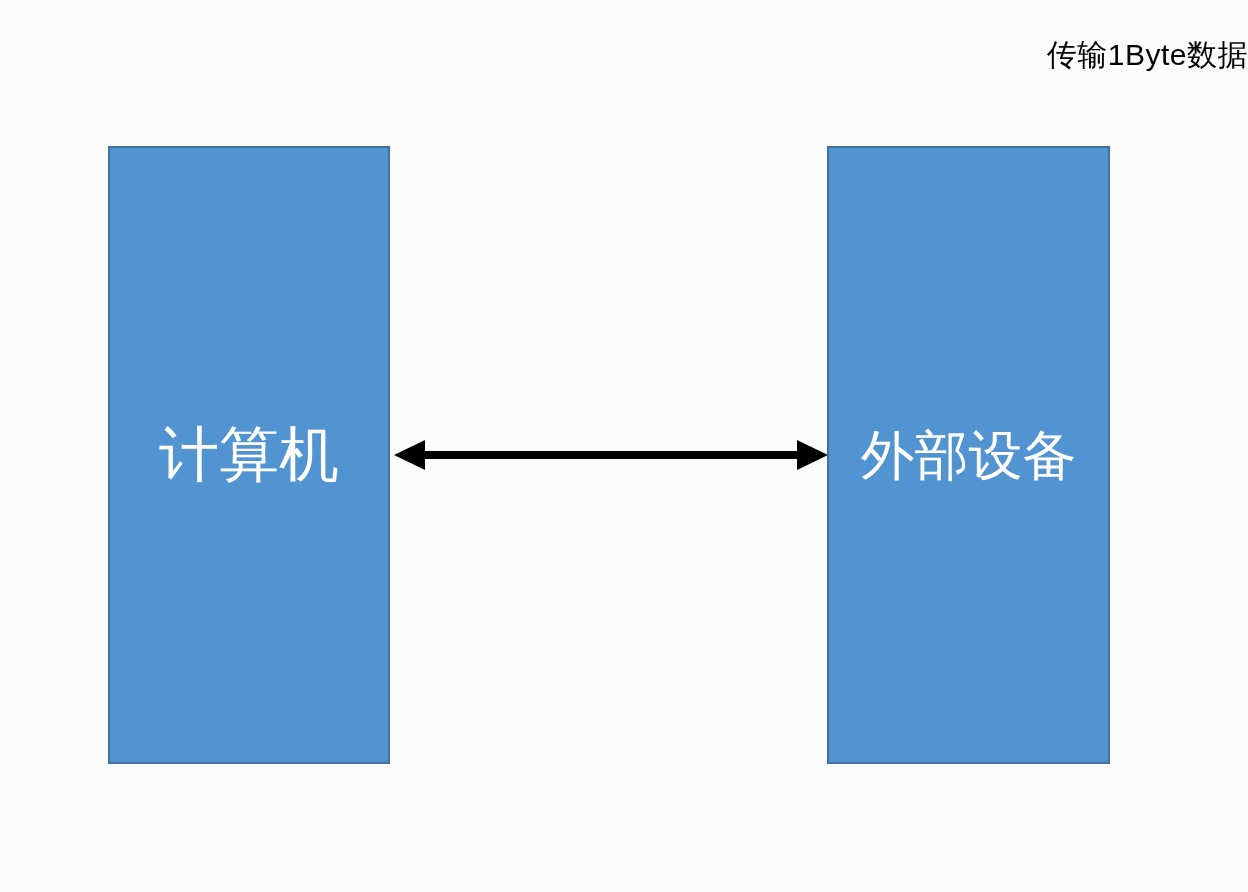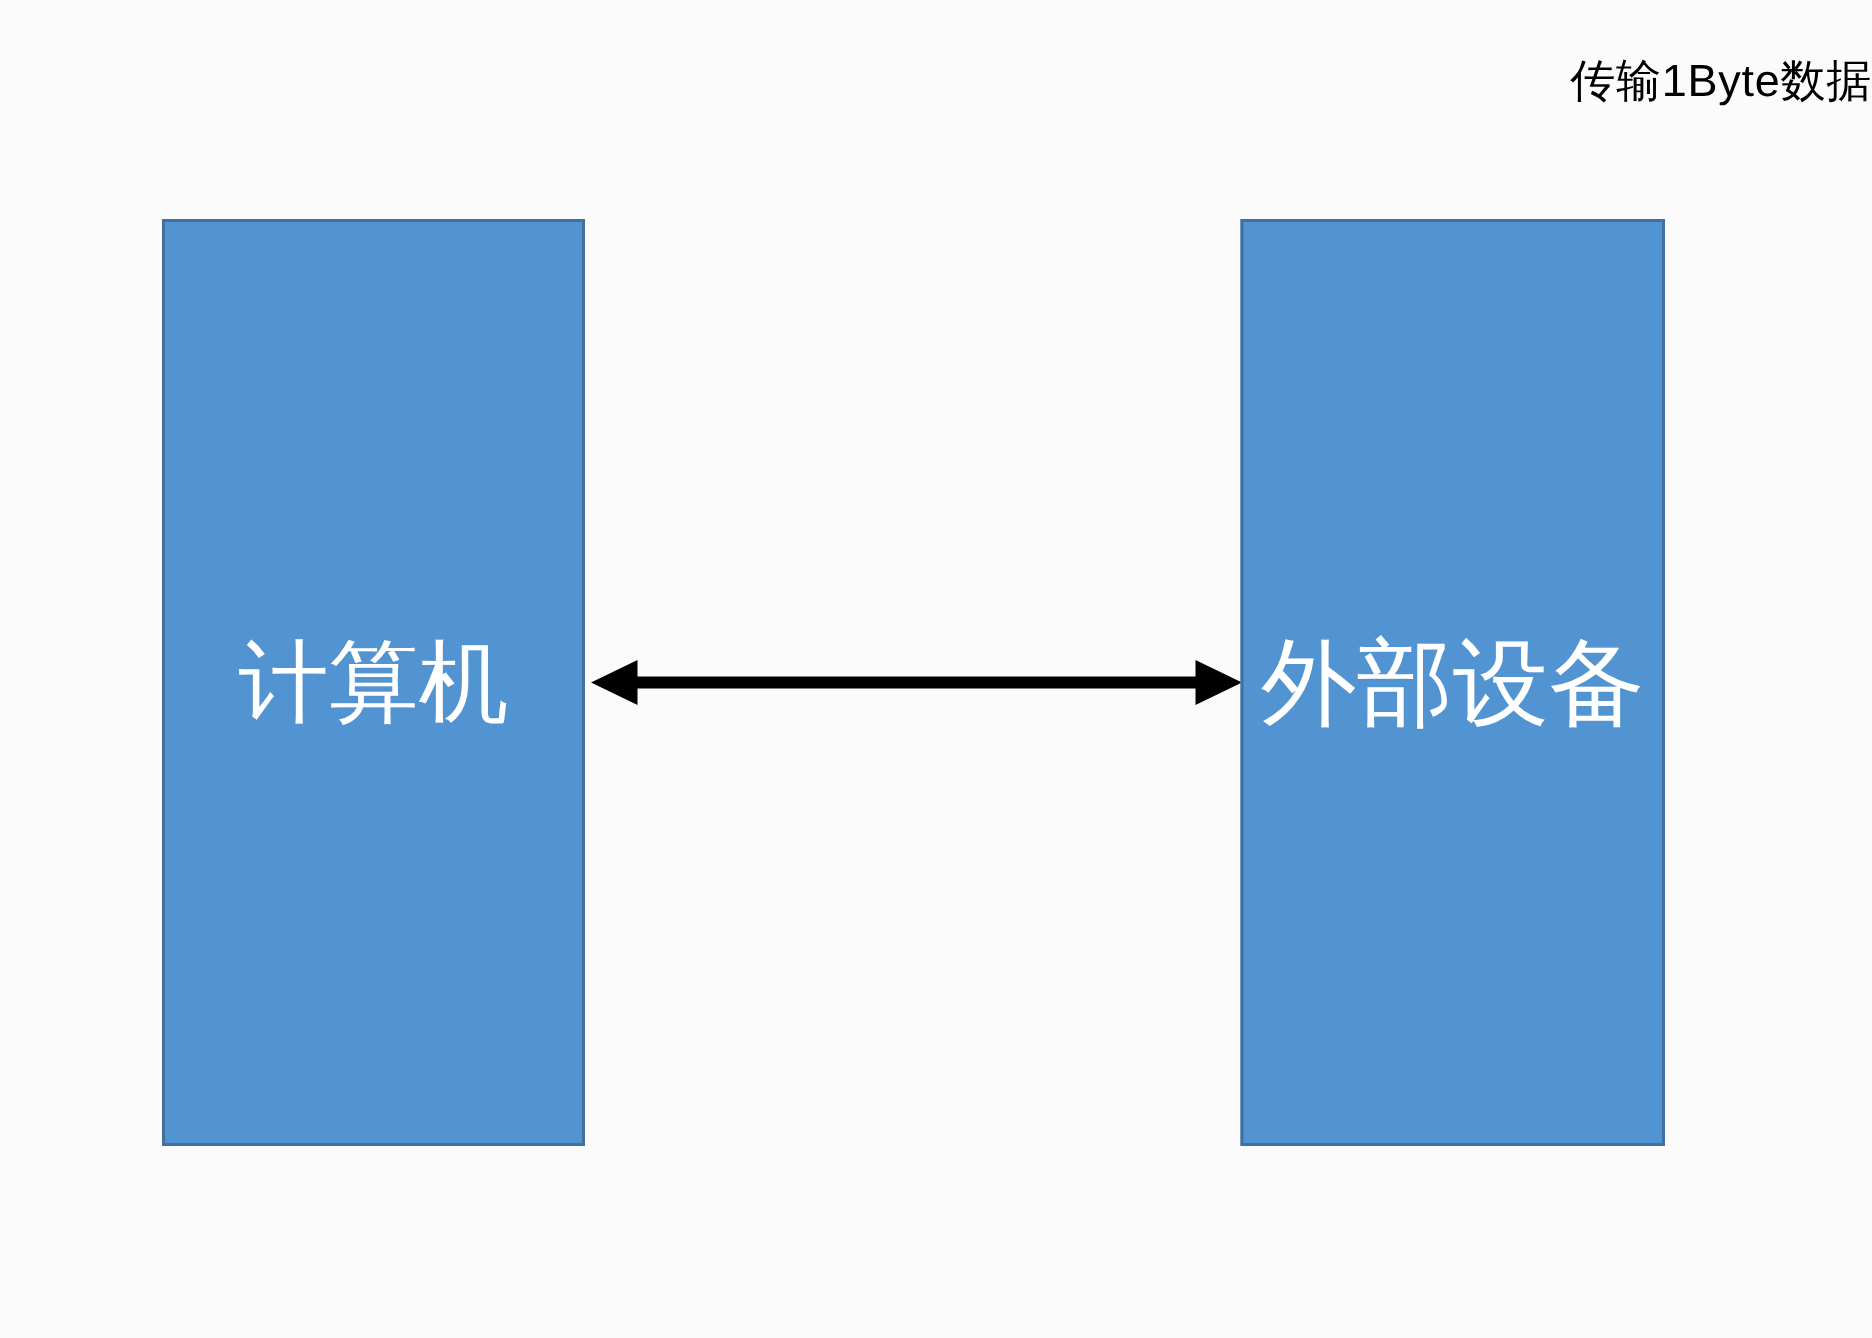--- a/index.html
+++ b/index.html
@@ -50,21 +50,21 @@
     width: 282px;
   }
   .node-right {
     left: 827px;
     width: 283px;
   }
   .node-left .node-label {
     font-size: 60px;
   }
   .node-right .node-label {
-    font-size: 64px;
+    font-size: 54px;
   }
   .node-label {
     white-space: nowrap;
     line-height: 1;
   }
   .arrow-svg {
     position: absolute;
     left: 394px;
     top: 440px;
     width: 434px;

